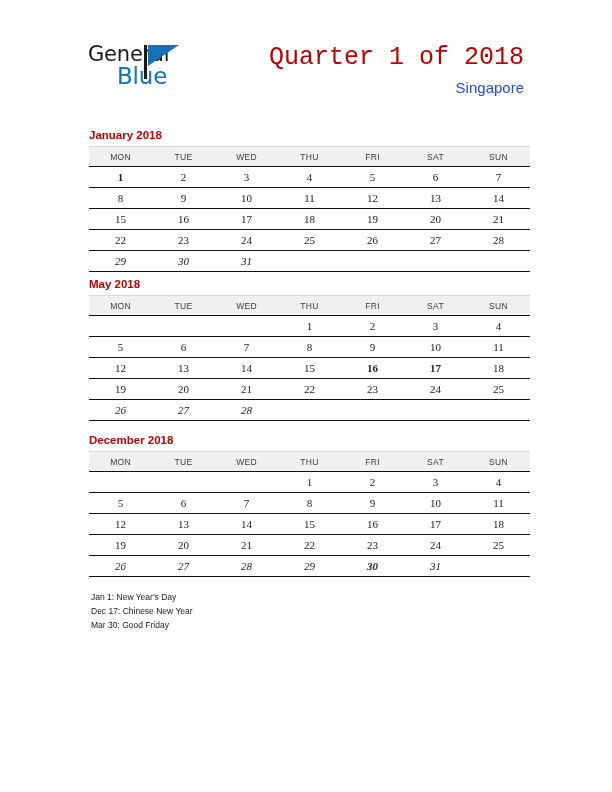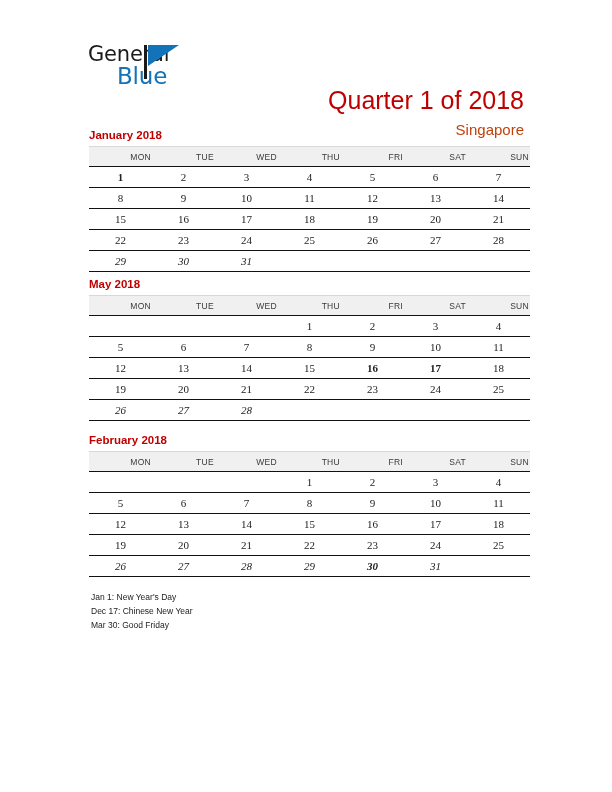--- a/index.html
+++ b/index.html
@@ -68,28 +68,27 @@
 
   .title-block {
     position: absolute;
     right: 88px;
     top: 43px;
     text-align: right;
   }
   .quarter-title {
     font-size: 25px;
     color: #c00000;
-    font-family: Liberation Sans, sans-serif;
+    font-family: Liberation Mono, monospace;
     line-height: 30px;
     white-space: nowrap;
-    margin-top: 42px;
   }
   .country-title {
     font-size: 15px;
-    color: #c2410c;
+    color: #1d4ed8;
     font-family: "Liberation Sans", sans-serif;
     line-height: 22px;
     margin-top: 4px;
     white-space: nowrap;
   }
 
   
   .month {
     position: absolute;
     left: 89px;
@@ -113,21 +112,21 @@
     width: 441px;
     table-layout: fixed;
   }
   table.cal th {
     background: #f0f0f0;
     font-size: 8.5px;
     font-weight: normal;
     color: #3a3a3a;
     font-family: "Liberation Sans", sans-serif;
     height: 17px;
-    text-align: right;
+    text-align: center;
     border-top: 1px solid #d8d8d8;
     border-bottom: 1.2px solid #111111;
     letter-spacing: 0.3px;
   }
   table.cal td {
     font-size: 11px;
     color: #222222;
     font-family: "Liberation Serif", serif;
     height: 18px;
     text-align: center;
@@ -297,21 +296,21 @@
           <td class="empty"></td>
           <td class="empty"></td>
           <td class="empty"></td>
           <td class="empty"></td>
         </tr>
       </tbody>
   </table>
 </div>
 
 <div class="month" id="month-2">
-  <div class="month-name">February 2018</div>
+  <div class="month-name">December 2018</div>
   <table class="cal">
     <thead>
         <tr>
           <th>MON</th>
           <th>TUE</th>
           <th>WED</th>
           <th>THU</th>
           <th>FRI</th>
           <th>SAT</th>
           <th>SUN</th>

